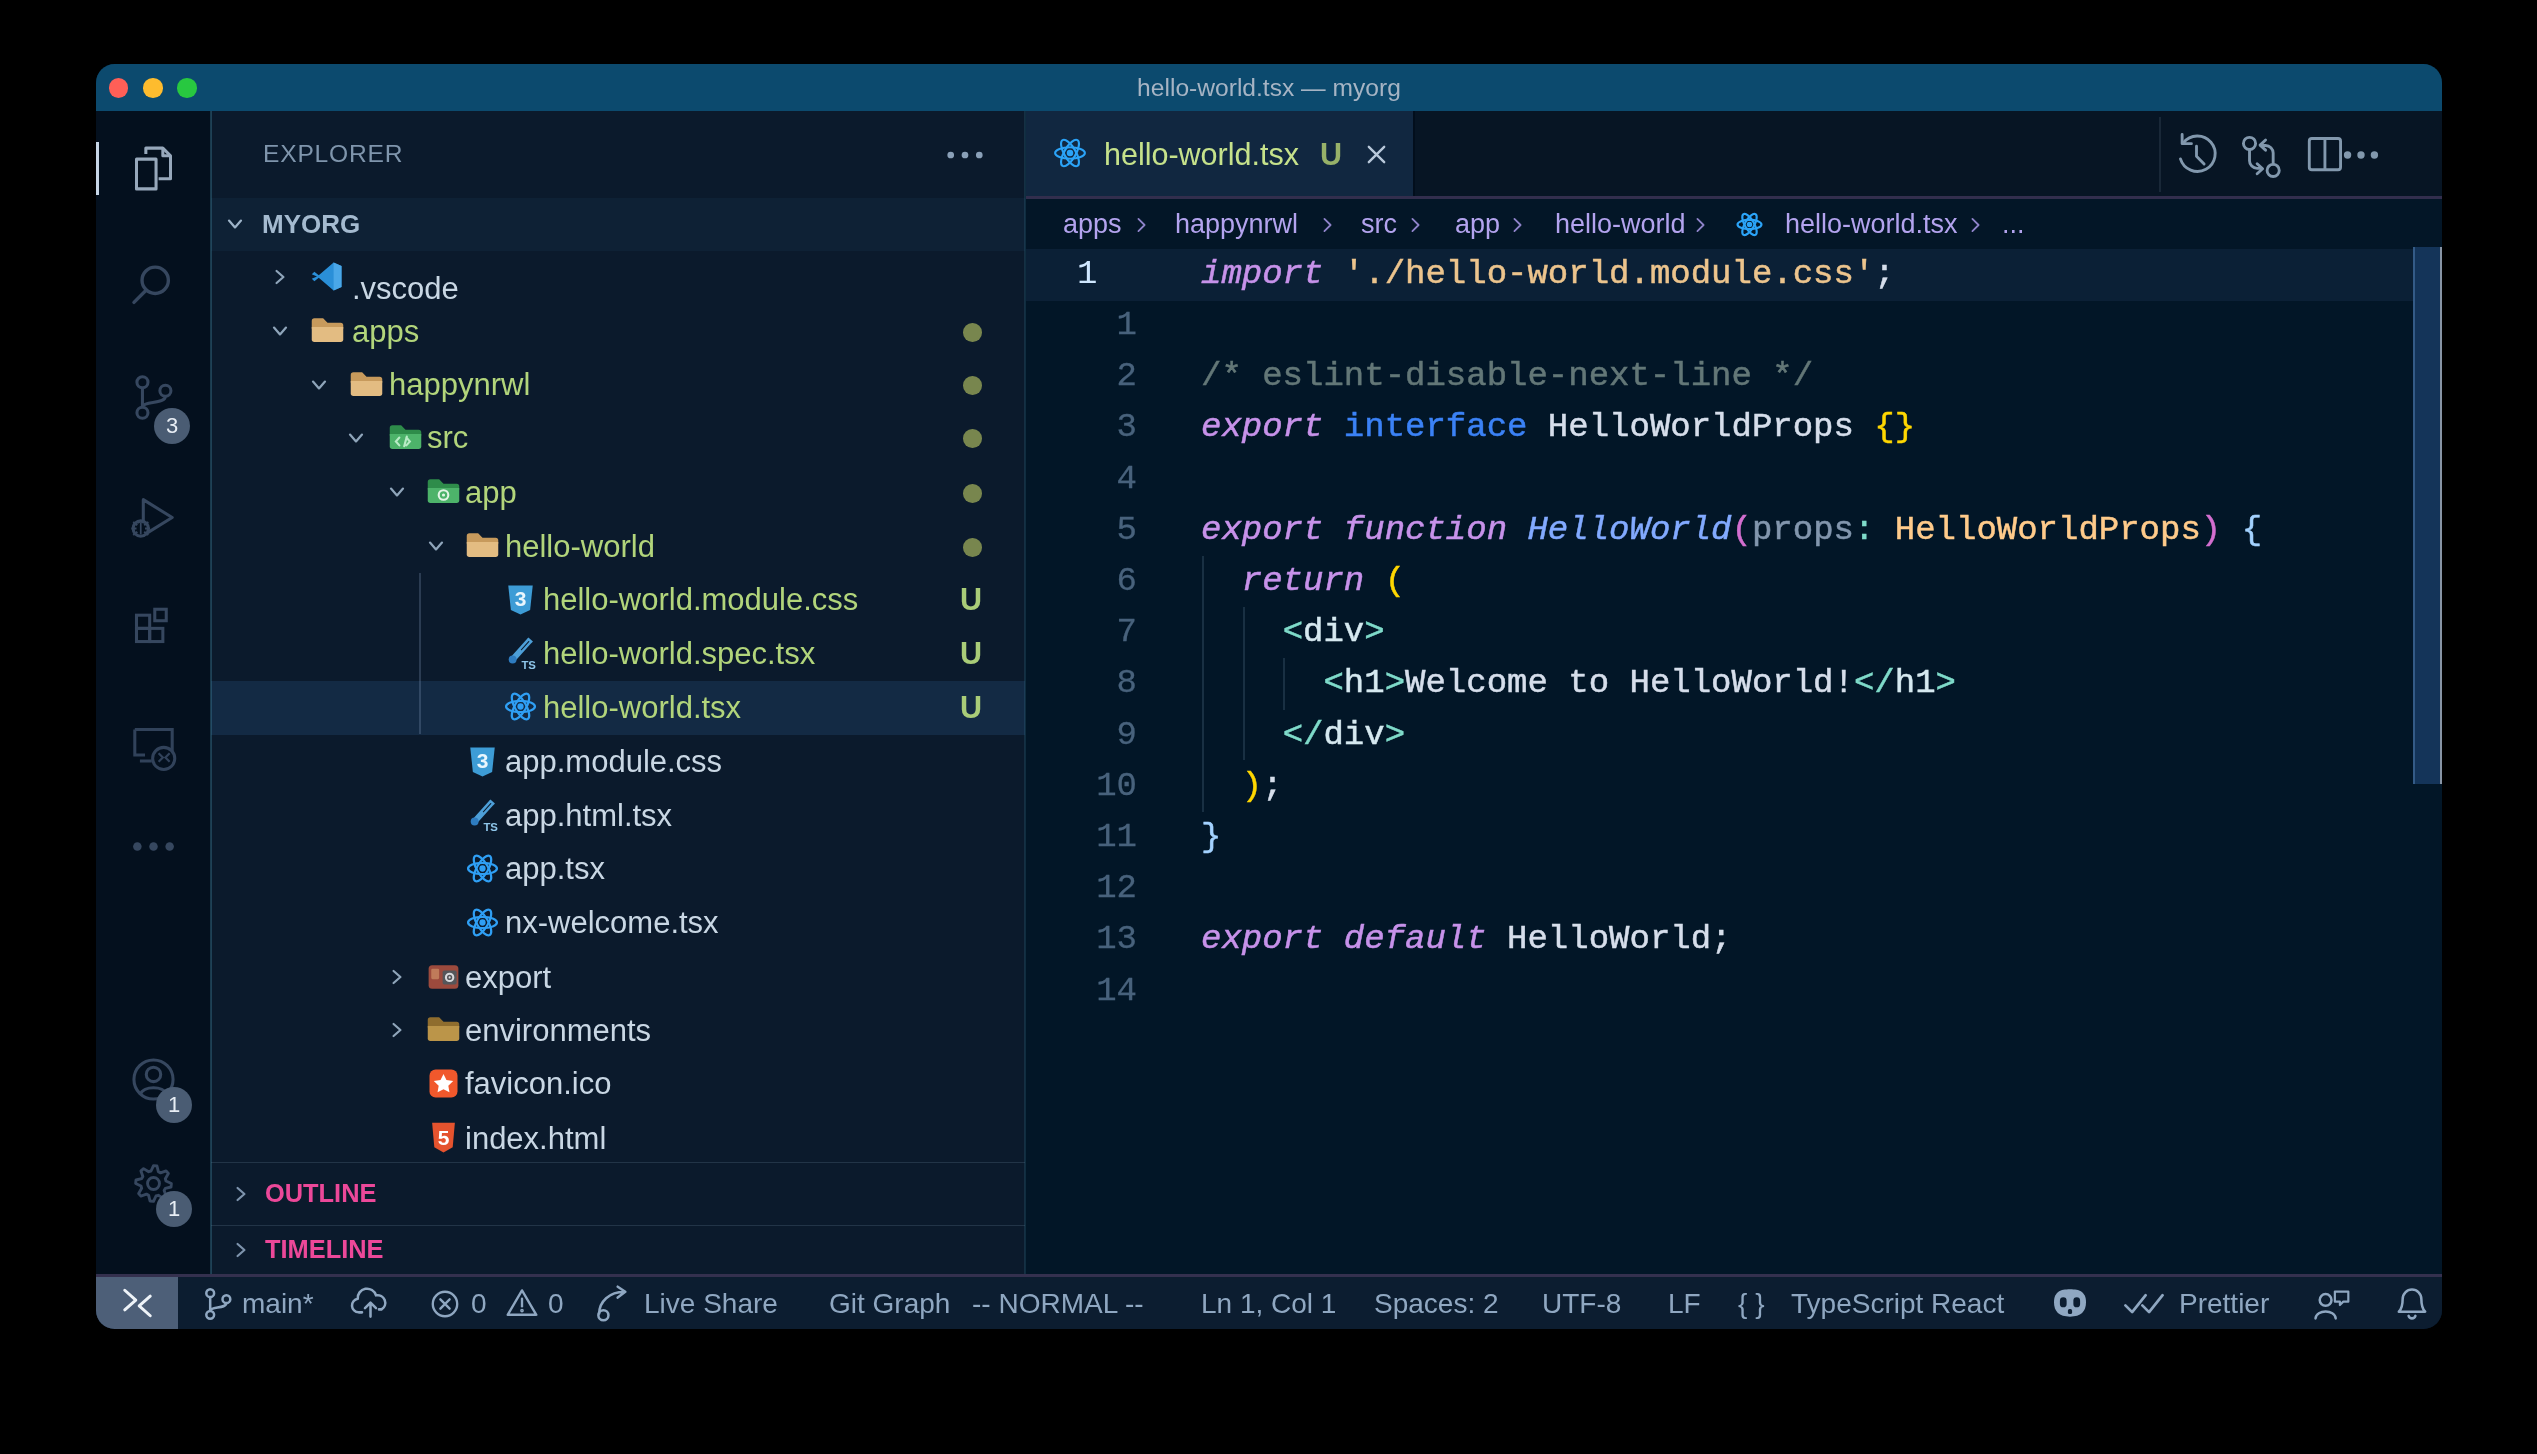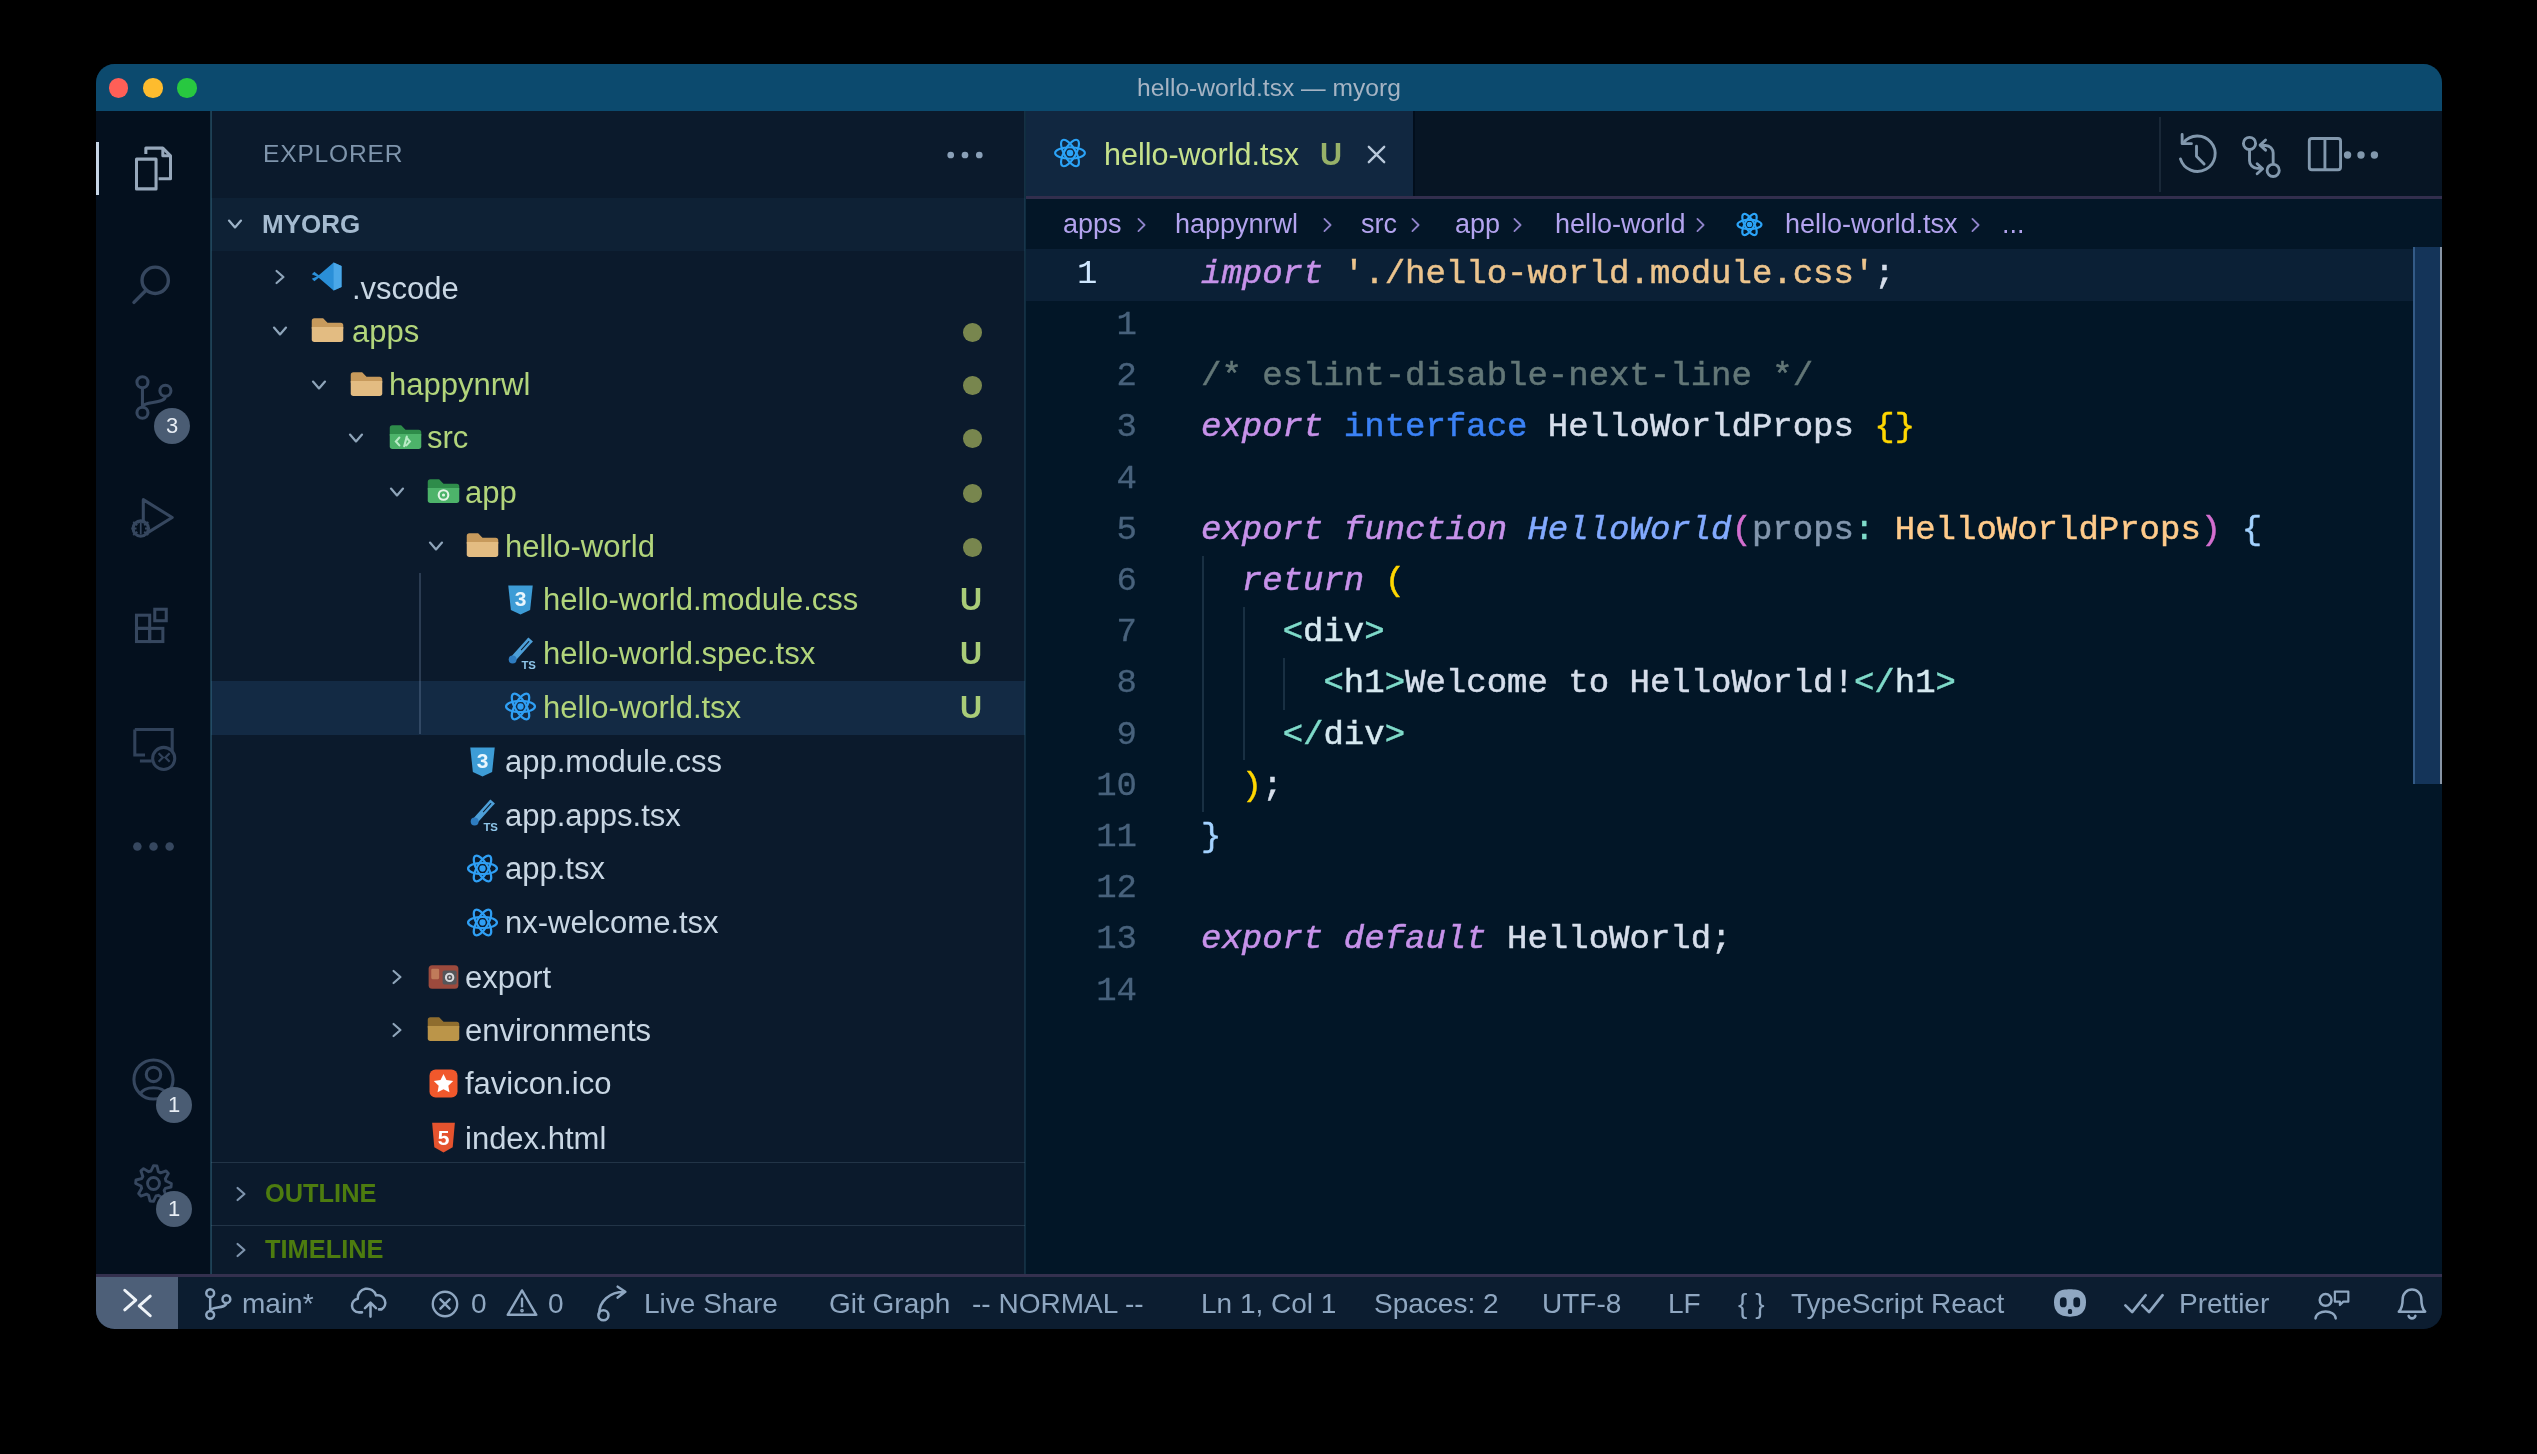--- a/index.html
+++ b/index.html
@@ -16,21 +16,21 @@
   
   #abar{position:absolute;left:0;top:47px;width:115px;height:1166px;background:#04101e;}
   .badge{position:absolute;border-radius:50%;background:#4a5c73;color:#e8eef5;
          text-align:center;}
   
   #sbar{position:absolute;left:115px;top:47px;width:814px;height:1166px;background:#0b1a2c;}
   .lbl{position:absolute;font-size:31px;color:#c9d7e4;white-space:nowrap;}
   .green{color:#b2d57b;}
   .udot{position:absolute;left:867px;width:18.6px;height:18.6px;border-radius:50%;background:#78864e;}
   .ulet{position:absolute;left:864px;font-size:30.5px;font-weight:600;color:#a9cc78;}
-  .schead{position:absolute;left:115px;width:814px;color:#4d7c0f;font-weight:700;font-size:25.4px;}
+  .schead{position:absolute;left:115px;width:814px;color:#ec4899;font-weight:700;font-size:25.4px;}
   
   #ed{position:absolute;left:930px;top:47px;width:1416px;height:1166px;background:#021627;}
   #tabbar{position:absolute;left:930px;top:47px;width:1416px;height:86px;background:#071524;}
   #tab{position:absolute;left:930px;top:47px;width:387px;height:86px;background:#112740;}
   #pline{position:absolute;left:930px;top:132px;width:1416px;height:3.4px;background:#322e4d;}
   #crumbs{position:absolute;left:930px;top:136px;width:1416px;height:49px;background:#031627;
           color:#b3a3ee;font-size:27px;}
   .crumb{position:absolute;top:0;height:49px;line-height:49px;white-space:nowrap;}
   
   .cline{position:absolute;font-family:"Liberation Mono",monospace;font-size:34px;line-height:51px;
@@ -239,21 +239,21 @@
         </svg>
     <div class="lbl" style="left:409px;top:671px;height:53px;line-height:53px;">app.module.css</div>
     <svg class="abs" style="left:369px;top:733px" width="35" height="35" viewBox="0 0 40 40">
           <g transform="rotate(42 20 18)">
             <path d="M16.5 2 h7 M18 2 v26 a2.5 2.5 0 0 0 4 0 V2" fill="none" stroke="#4d9fd8" stroke-width="2.8"></path>
             <path d="M18 17 h4 v11 a2 2 0 0 1 -4 0 z" fill="#4d9fd8"></path>
           </g>
           <circle cx="11" cy="28" r="4.5" fill="#2e7cc0"></circle>
           <text x="21" y="39" font-size="13" font-weight="bold" fill="#8fc6ea" font-family="Liberation Sans, sans-serif">TS</text>
         </svg>
-    <div class="lbl" style="left:409px;top:725px;height:53px;line-height:53px;">app.apps.tsx</div>
+    <div class="lbl" style="left:409px;top:725px;height:53px;line-height:53px;">app.html.tsx</div>
     <svg class="abs" style="left:369px;top:787px" width="35" height="35" viewBox="0 0 40 40">
           <g stroke="#2f9ff4" stroke-width="2.6" fill="none">
             <ellipse cx="20" cy="20" rx="16.5" ry="6.4"></ellipse>
             <ellipse cx="20" cy="20" rx="16.5" ry="6.4" transform="rotate(60 20 20)"></ellipse>
             <ellipse cx="20" cy="20" rx="16.5" ry="6.4" transform="rotate(120 20 20)"></ellipse>
           </g>
           <circle cx="20" cy="20" r="3.6" fill="#2f9ff4"></circle>
         </svg>
     <div class="lbl" style="left:409px;top:778px;height:53px;line-height:53px;">app.tsx</div>
     <svg class="abs" style="left:369px;top:841px" width="35" height="35" viewBox="0 0 40 40">

